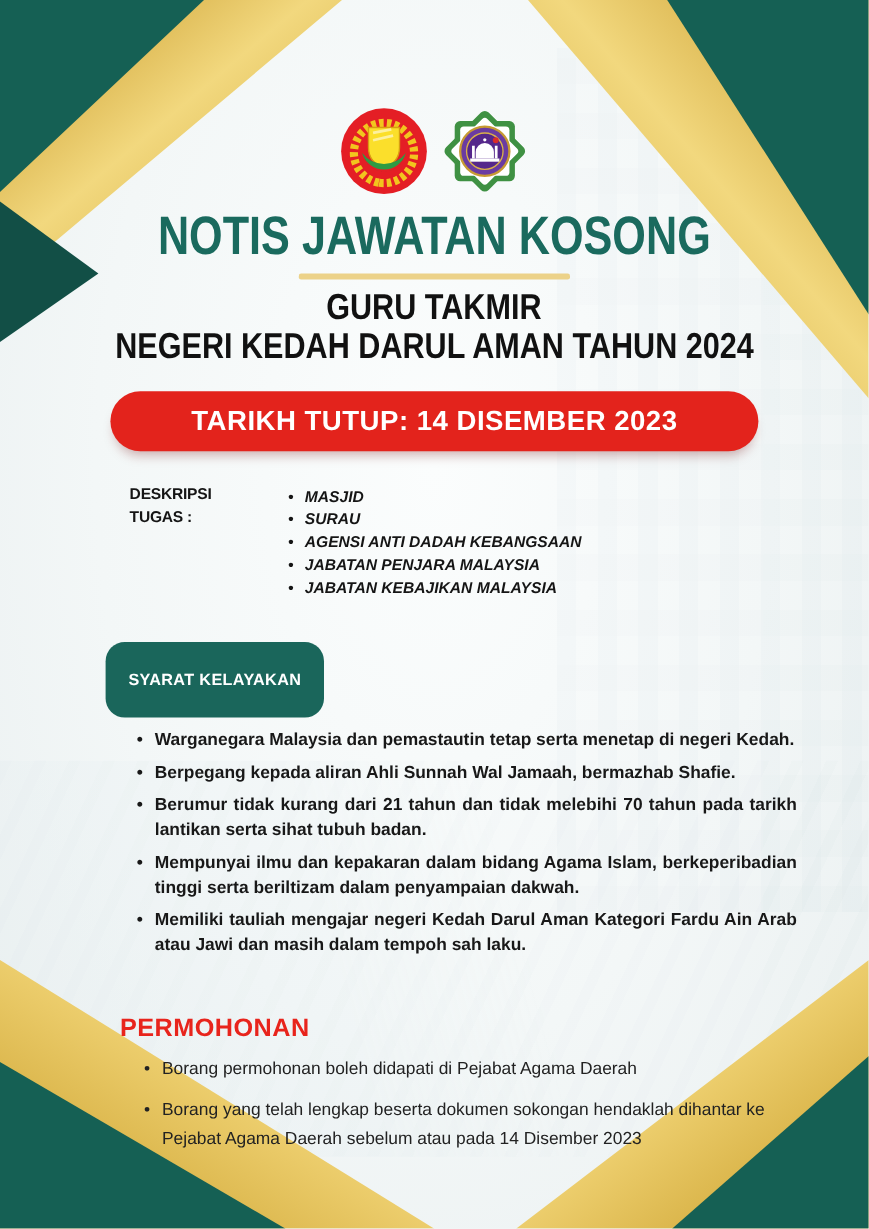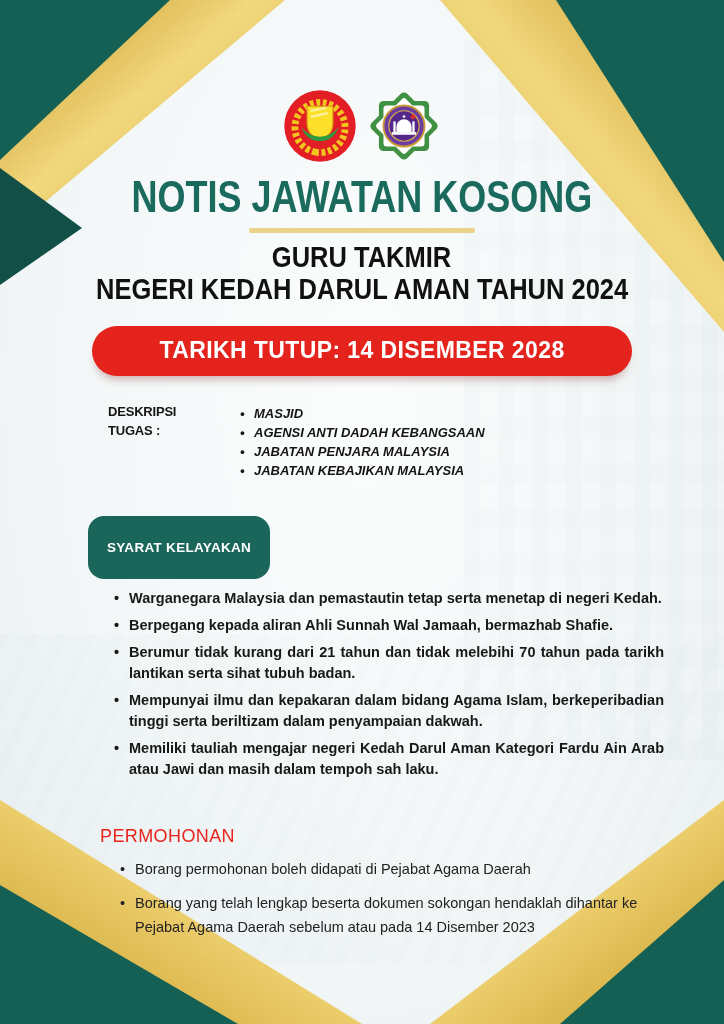--- a/index.html
+++ b/index.html
@@ -68,21 +68,21 @@
     background:#1a665b;color:#fff;border-radius:16px;height:31px;padding:16px 19px;
     font-size:13.5px;font-weight:bold;letter-spacing:.3px;
   }
   .req-list{list-style:none;margin:9px 0 0 112px;padding:0;width:552px;}
   .req-list li{
     position:relative;padding-left:17px;font-size:14.5px;font-weight:bold;color:#181818;
     line-height:21px;margin-bottom:6px;text-align:justify;
   }
   .req-list li::before{content:"•";position:absolute;left:2px;top:0;}
 
-  .app-heading{margin:46px 0 0 100px;color:#e8241c;font-size:18px;font-weight:normal;letter-spacing:.4px;}
+  .app-heading{margin:46px 0 0 100px;color:#e8241c;font-size:21px;font-weight:bold;letter-spacing:.4px;}
   .app-list{list-style:none;margin:10px 0 0 118px;padding:0;width:530px;}
   .app-list li{
     position:relative;padding-left:17px;font-size:14.5px;color:#222;font-weight:normal;
     line-height:24px;margin-bottom:10px;
   }
   .app-list li::before{content:"•";position:absolute;left:2px;top:0;}
 </style>
 </head>
 <body>
 
@@ -165,30 +165,31 @@
     <div class="divider"></div>
 
     <div class="sub-title">
       <span class="condense2">GURU TAKMIR</span>
     </div>
     <div class="sub-title">
       <span class="condense2">NEGERI KEDAH DARUL AMAN TAHUN 2024</span>
     </div>
 
     <div class="banner">
-      <span class="banner-text">TARIKH TUTUP: 14 DISEMBER 2028</span>
+      <span class="banner-text">TARIKH TUTUP: 14 DISEMBER 2023</span>
     </div>
 
     <div class="desc">
       <div class="desc-label">DESKRIPSI TUGAS :</div>
       <div class="desc-body">
         <ul class="loc-list">
 
             <li>MASJID</li>
 
+            <li>SURAU</li>
 
             <li>AGENSI ANTI DADAH KEBANGSAAN</li>
 
             <li>JABATAN PENJARA MALAYSIA</li>
 
             <li>JABATAN KEBAJIKAN MALAYSIA</li>
           </ul>
       </div>
     </div>
 

